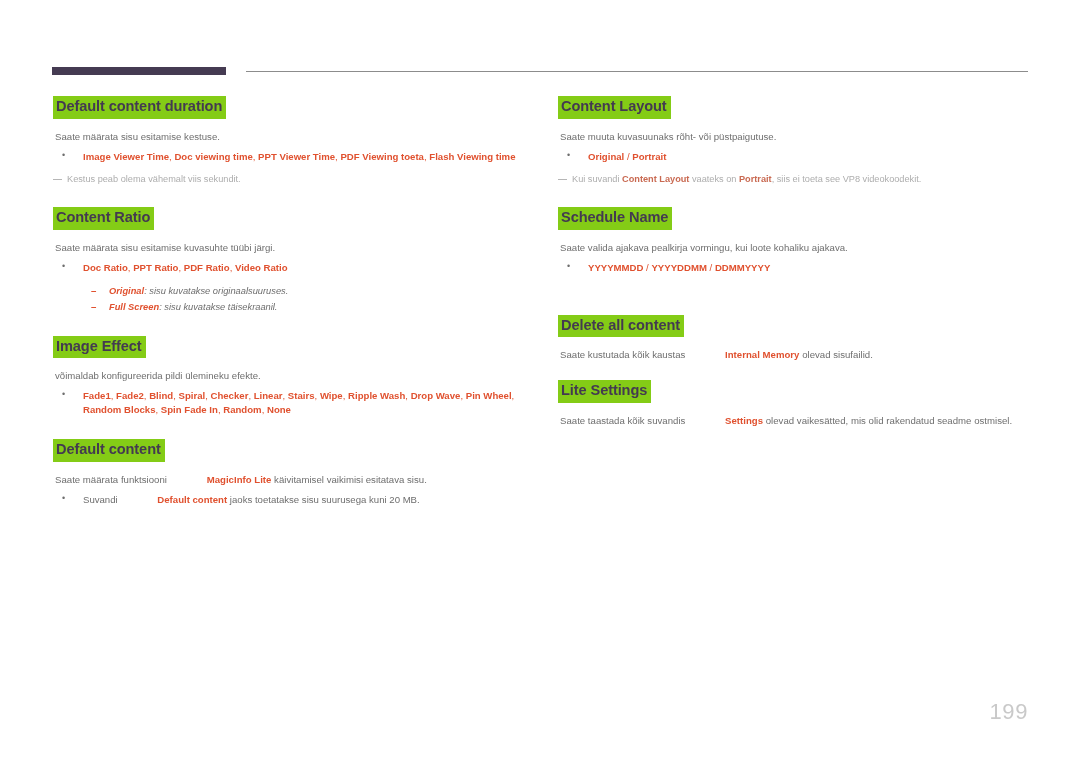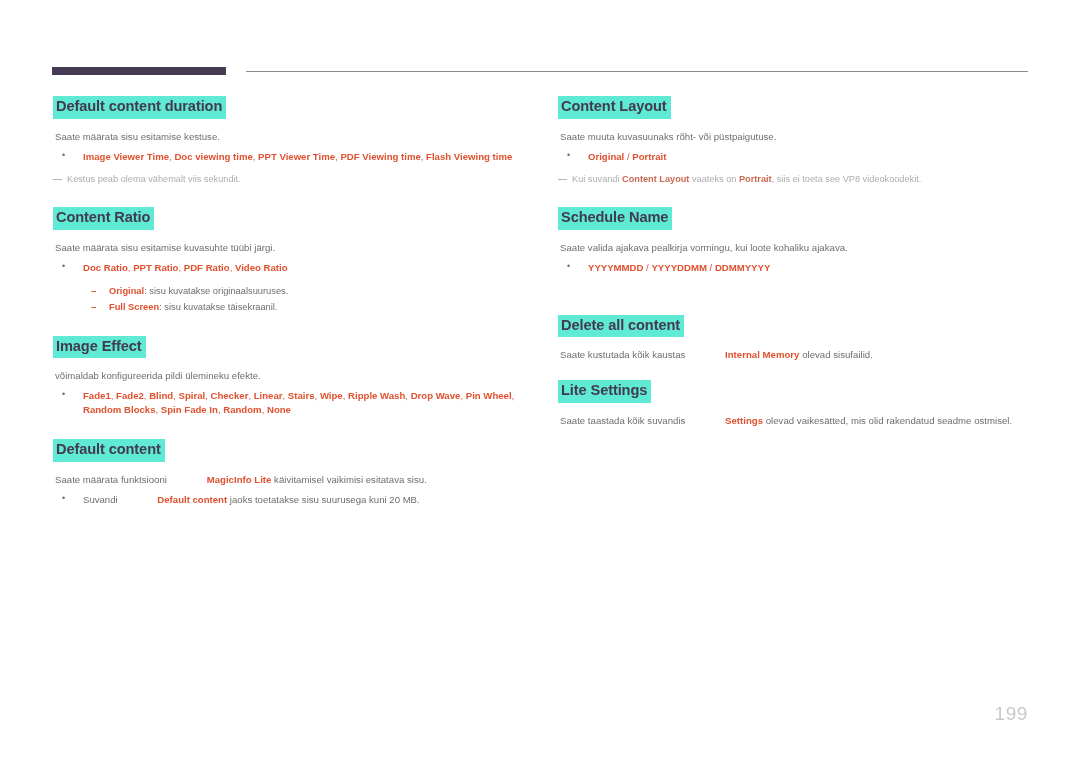--- a/index.html
+++ b/index.html
@@ -68,21 +68,21 @@
 
   h2.heading {
     margin: 0;
     padding: 0;
     font-size: 14.6px;
     line-height: 1;
     font-weight: bold;
     letter-spacing: -0.1px;
   }
   h2.heading .hl {
-    background: #5eead4;
+    background: #84cc16;
     color: #433a50;
     padding: 3px 4px 4px 3px;
     display: inline-block;
     line-height: 1.08;
   }
 
   
   p.body {
     margin: 12px 0 0 2px;
     font-size: 9.6px;
@@ -119,20 +119,21 @@
   }
   li.b1 .sep {
     color: #e0512f;
     font-weight: normal;
   }
 
   ul.sub {
     list-style: none;
     margin: 10px 0 0 0;
     padding: 0;
+    font-style: italic;
   }
   ul.sub > li {
     position: relative;
     padding-left: 26px;
     margin-top: 3px;
     font-size: 9.3px;
     line-height: 1.4;
     color: #6e6e6e;
   }
   ul.sub > li::before {
@@ -181,21 +182,21 @@
 
   
   .gap-lg { height: 22px; }
   .gap-md { height: 18px; }
 
   
   .page-number {
     position: absolute;
     right: 52px;
     bottom: 38px;
-    font-size: 19px;
+    font-size: 22px;
     color: #c9c9c9;
     letter-spacing: 0.6px;
     font-weight: normal;
   }
 </style>
 </head>
 <body>
 
 <div class="page">
 
@@ -203,21 +204,21 @@
     <div class="header-bar"></div>
     <div class="header-line"></div>
   </div>
 
   <div class="col col-left">
 
     <div class="sec">
       <h2 class="heading"><span class="hl">Default content duration</span></h2>
       <p class="body">Saate määrata sisu esitamise kestuse.</p>
       <ul class="bullets">
-        <li class="b1"><span class="opt">Image Viewer Time</span><span class="sep">, </span><span class="opt">Doc viewing time</span><span class="sep">, </span><span class="opt">PPT Viewer Time</span><span class="sep">, </span><span class="opt">PDF Viewing time</span><span class="sep">, </span><span class="opt">Flash Viewing time</span></li>
+        <li class="b1"><span class="opt">Image Viewer Time</span><span class="sep">, </span><span class="opt">Doc viewing time</span><span class="sep">, </span><span class="opt">PPT Viewer Time</span><span class="sep">, </span><span class="opt">PDF Viewing toeta</span><span class="sep">, </span><span class="opt">Flash Viewing time</span></li>
       </ul>
       <div class="note"><span>Kestus peab olema vähemalt viis sekundit.</span></div>
     </div>
 
     <div class="gap-lg"></div>
 
     <div class="sec">
       <h2 class="heading"><span class="hl">Content Ratio</span></h2>
       <p class="body">Saate määrata sisu esitamise kuvasuhte tüübi järgi.</p>
       <ul class="bullets">

